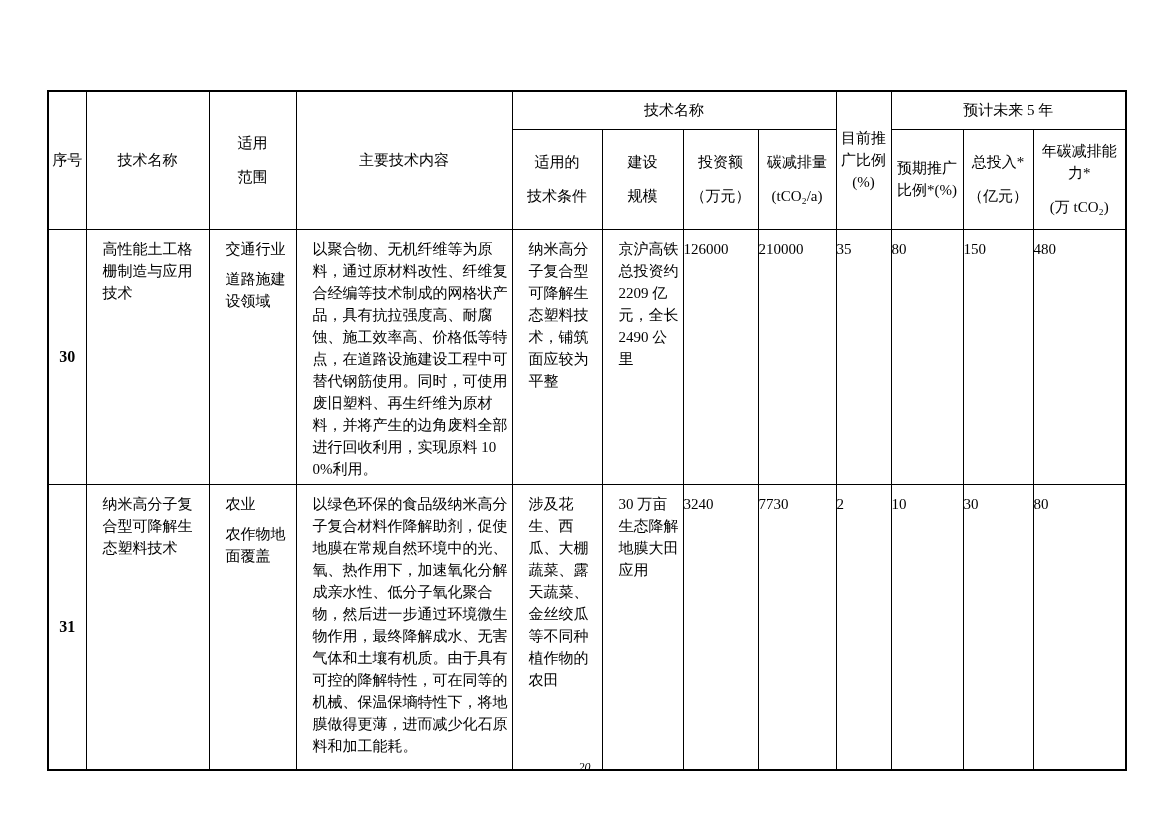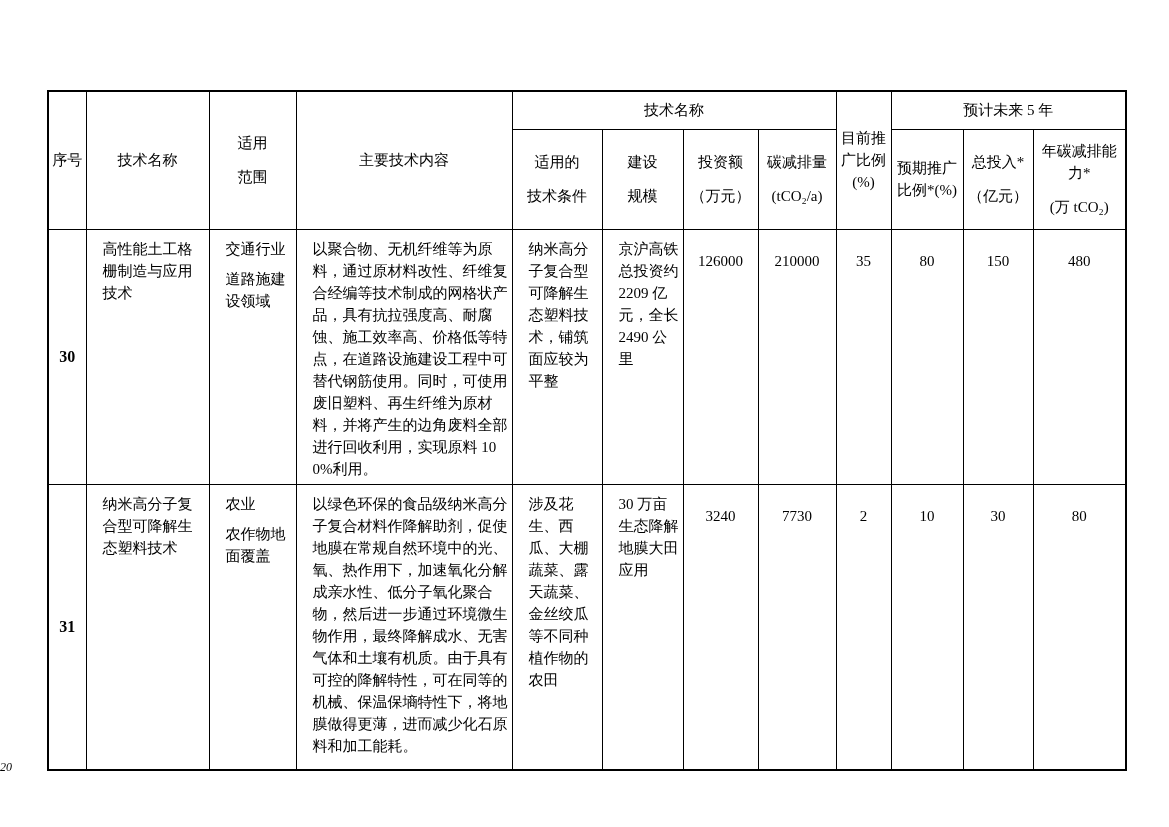--- a/index.html
+++ b/index.html
@@ -37,27 +37,27 @@
   td.hc .l2 { margin-top: 12px; text-align: center; }
 
   td.seq-cell {
     text-align: center;
     vertical-align: middle;
     font-weight: bold;
     font-size: 16px;
   }
   td.text-cell { padding: 8px 4px 4px 16px; text-align: left; }
   td.text-cell .p2 { margin-top: 8px; }
-  td.num-cell { padding-top: 20px; text-align: center; }
+  td.num-cell { padding-top: 8px; text-align: left; }
 
   .page-number {
     position: absolute;
     left: 0; right: 0;
     top: 759px;
-    text-align: left;
+    text-align: center;
     font-size: 12px;
     line-height: 16px;
     font-style: italic;
   }
 </style>
 </head>
 <body>
 
 <div class="page">
 

